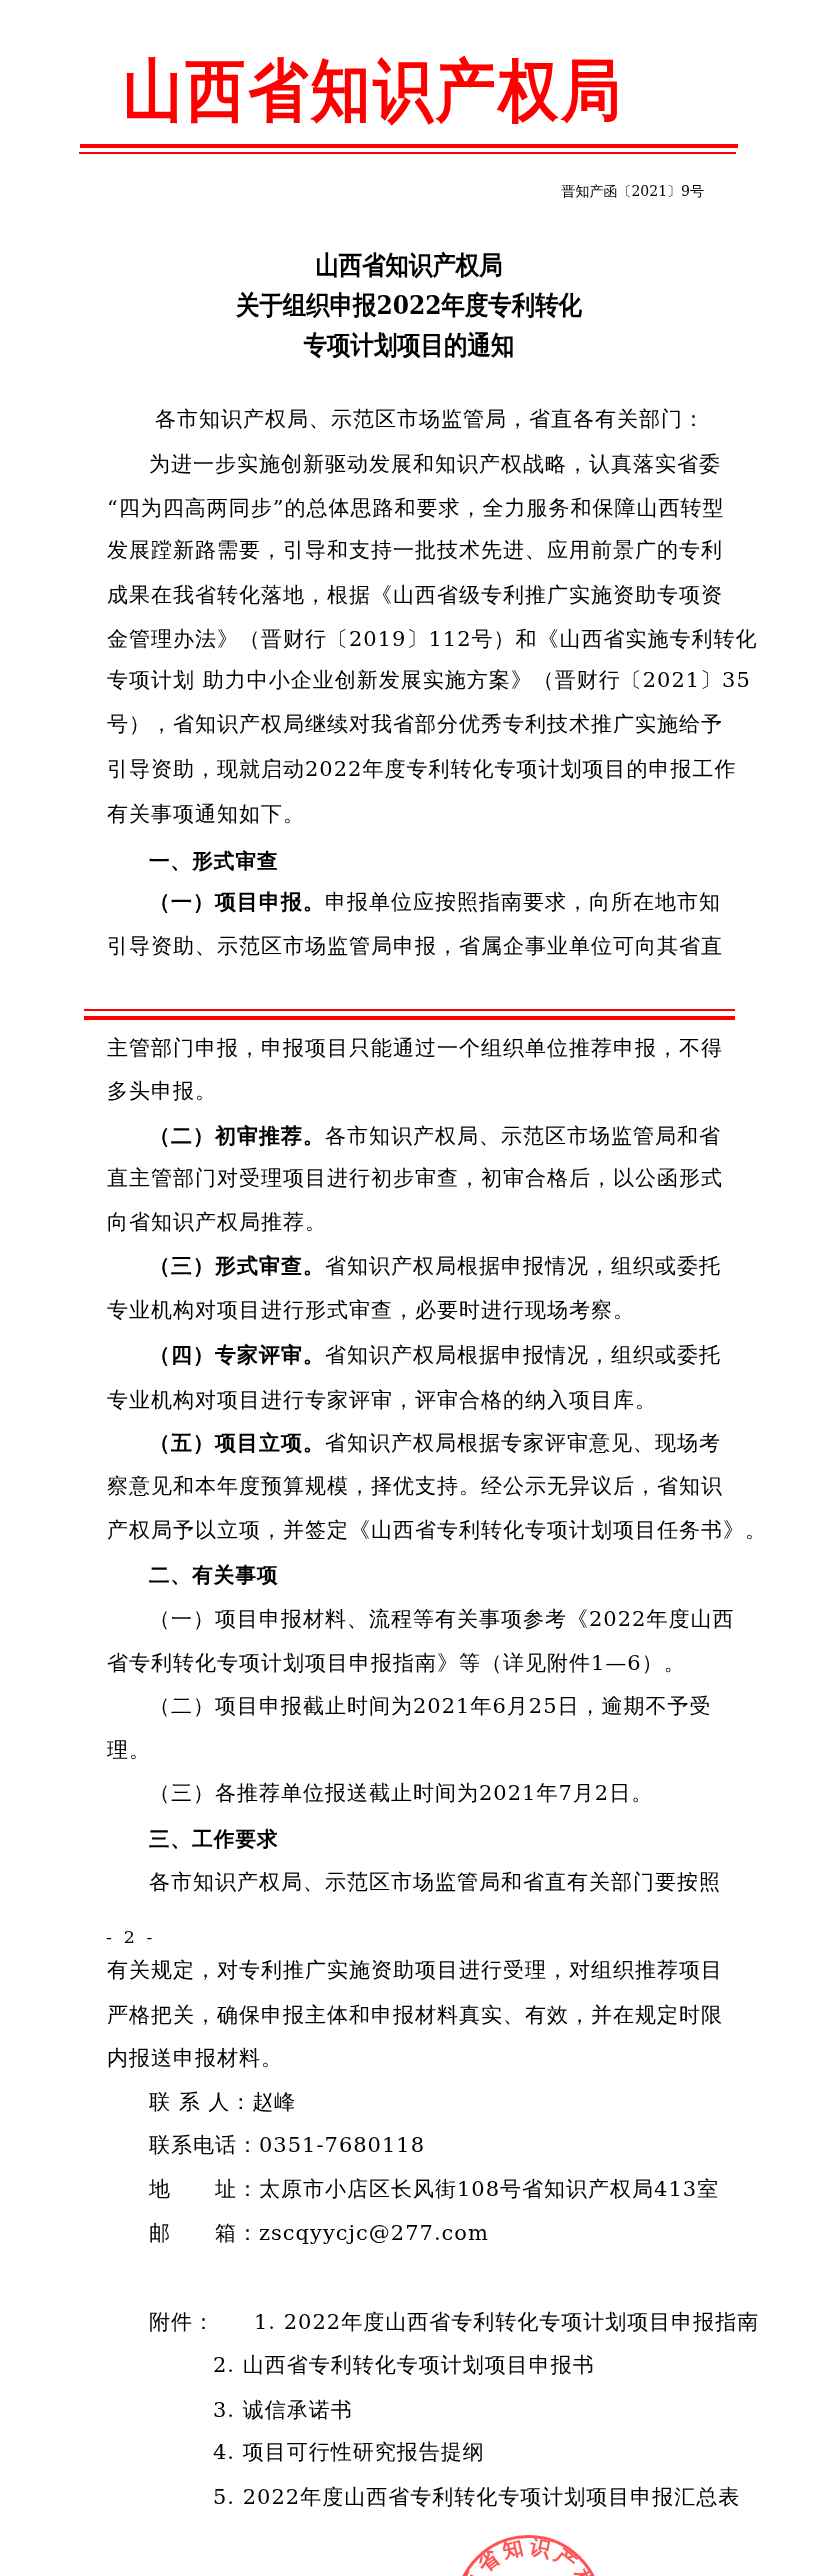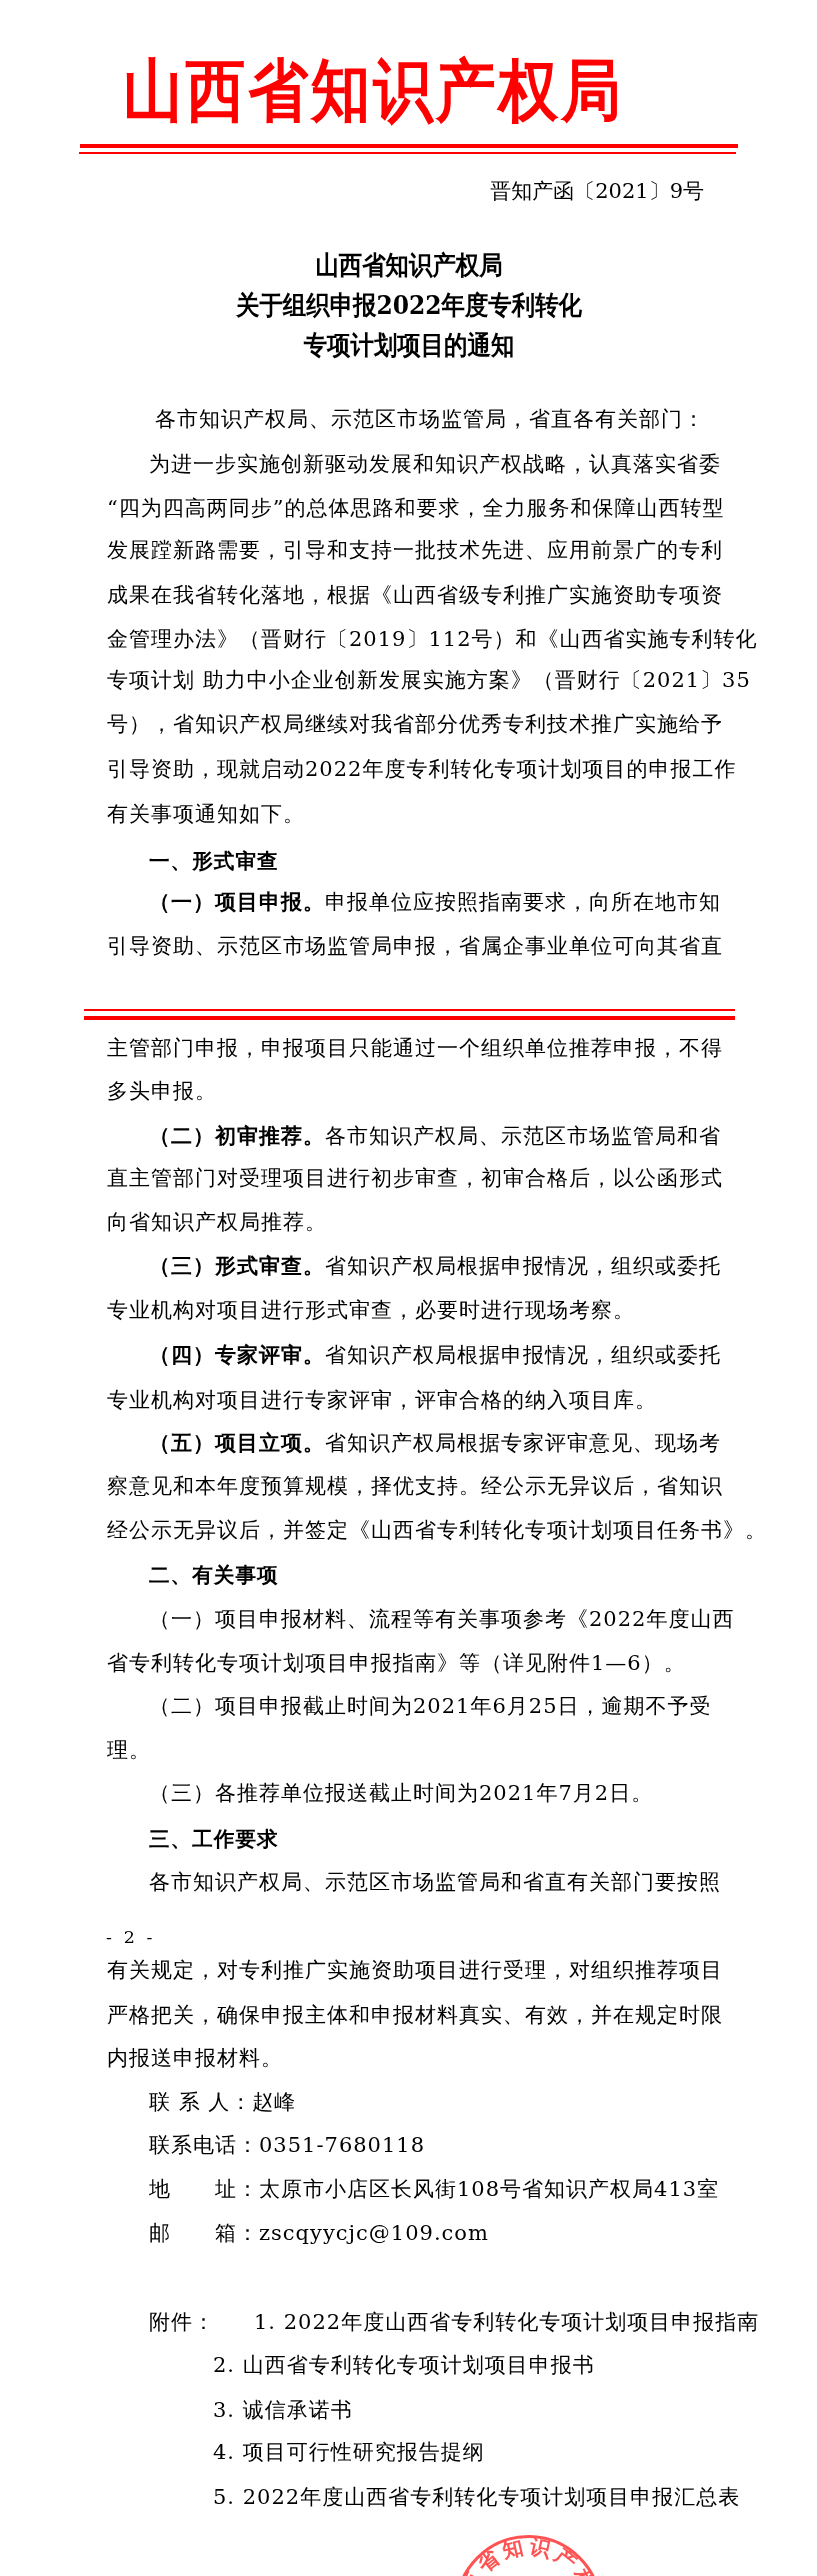--- a/index.html
+++ b/index.html
@@ -3,21 +3,21 @@
 <meta charset="utf-8">
 <style>
   html, body { margin: 0; padding: 0; background: #ffffff; }
   body { width: 818px; height: 2917px; position: relative; overflow: hidden;
          font-family: "DejaVu Serif", "Liberation Serif", serif; color: #000; }
   .abs { position: absolute; white-space: nowrap; }
   .red-title { color: #ff0000; font-family: "DejaVu Serif", serif; font-weight: bold;
                font-size: 68px; letter-spacing: 3.1px; line-height: 77px;
                transform: scaleX(0.88); transform-origin: left center; }
   .rule { position: absolute; background: #ff0000; }
-  .docno { font-size: 21px; line-height: 20.6px; }
+  .docno { font-size: 14px; line-height: 20.6px; }
   .title { font-family: "DejaVu Serif", serif; font-weight: bold; font-size: 26px;
            line-height: 31px; left: 0; width: 818px; text-align: center;
            transform: scaleX(0.9); transform-origin: center center; }
   .line { font-size: 21px; line-height: 26px; letter-spacing: 1px; }
   .body-line { left: 107px; width: 598px; text-align: justify; text-align-last: justify; }
   .body-last { left: 107px; }
   .indent { left: 149px; }
   .indent-full { left: 149px; width: 555px; text-align: justify; text-align-last: justify; }
   .heading { font-weight: bold; font-family: "DejaVu Sans", sans-serif; font-size: 20.6px; }
   .sub-label { font-weight: bold; }
@@ -76,21 +76,21 @@
 
 <div class="abs line indent-full" style="top:1342px;">
   <span class="sub-label">（四）专家评审。</span><span>省知识产权局根据申报情况，组织或委托</span>
 </div>
 <div class="abs line body-last" style="top:1387px;">专业机构对项目进行专家评审，评审合格的纳入项目库。</div>
 
 <div class="abs line indent-full" style="top:1430px;">
   <span class="sub-label">（五）项目立项。</span><span>省知识产权局根据专家评审意见、现场考</span>
 </div>
 <div class="abs line body-line" style="top:1473px;">察意见和本年度预算规模，择优支持。经公示无异议后，省知识</div>
-<div class="abs line body-line" style="top:1517px;">经公示无异议后，并签定《山西省专利转化专项计划项目任务书》。</div>
+<div class="abs line body-line" style="top:1517px;">产权局予以立项，并签定《山西省专利转化专项计划项目任务书》。</div>
 
 <div class="abs line heading indent" style="top:1562px;">二、有关事项</div>
 <div class="abs line indent-full" style="top:1606px;">（一）项目申报材料、流程等有关事项参考《2022年度山西</div>
 <div class="abs line body-last" style="top:1650px;">省专利转化专项计划项目申报指南》等（详见附件1—6）。</div>
 <div class="abs line indent-full" style="top:1693px;">（二）项目申报截止时间为2021年6月25日，逾期不予受</div>
 <div class="abs line body-last" style="top:1737px;">理。</div>
 <div class="abs line indent" style="top:1780px;">（三）各推荐单位报送截止时间为2021年7月2日。</div>
 
 <div class="abs line heading indent" style="top:1826px;">三、工作要求</div>
 <div class="abs line indent-full" style="top:1869px;">各市知识产权局、示范区市场监管局和省直有关部门要按照</div>
@@ -104,21 +104,21 @@
 <div class="abs line indent" style="top:2089px;">
   <span>联 系 人：</span><span>赵峰</span>
 </div>
 <div class="abs line indent" style="top:2132px;">
   <span>联系电话：</span><span>0351-7680118</span>
 </div>
 <div class="abs line indent" style="top:2176px;">
   <span>地　　址：</span><span>太原市小店区长风街108号省知识产权局413室</span>
 </div>
 <div class="abs line indent" style="top:2220px;">
-  <span>邮　　箱：</span><span>zscqyycjc@109.com</span>
+  <span>邮　　箱：</span><span>zscqyycjc@277.com</span>
 </div>
 
 <div class="abs line indent" style="top:2309px;">附件：</div>
 <div class="abs line" style="left:214px; top:2309px;margin-left:40px;">1. 2022年度山西省专利转化专项计划项目申报指南</div>
 <div class="abs line" style="left:213px; top:2352px;">2. 山西省专利转化专项计划项目申报书</div>
 <div class="abs line" style="left:213px; top:2397px;">3. 诚信承诺书</div>
 <div class="abs line" style="left:213px; top:2439px;">4. 项目可行性研究报告提纲</div>
 <div class="abs line" style="left:213px; top:2484px;">5. 2022年度山西省专利转化专项计划项目申报汇总表</div>
 
 <div class="seal">

